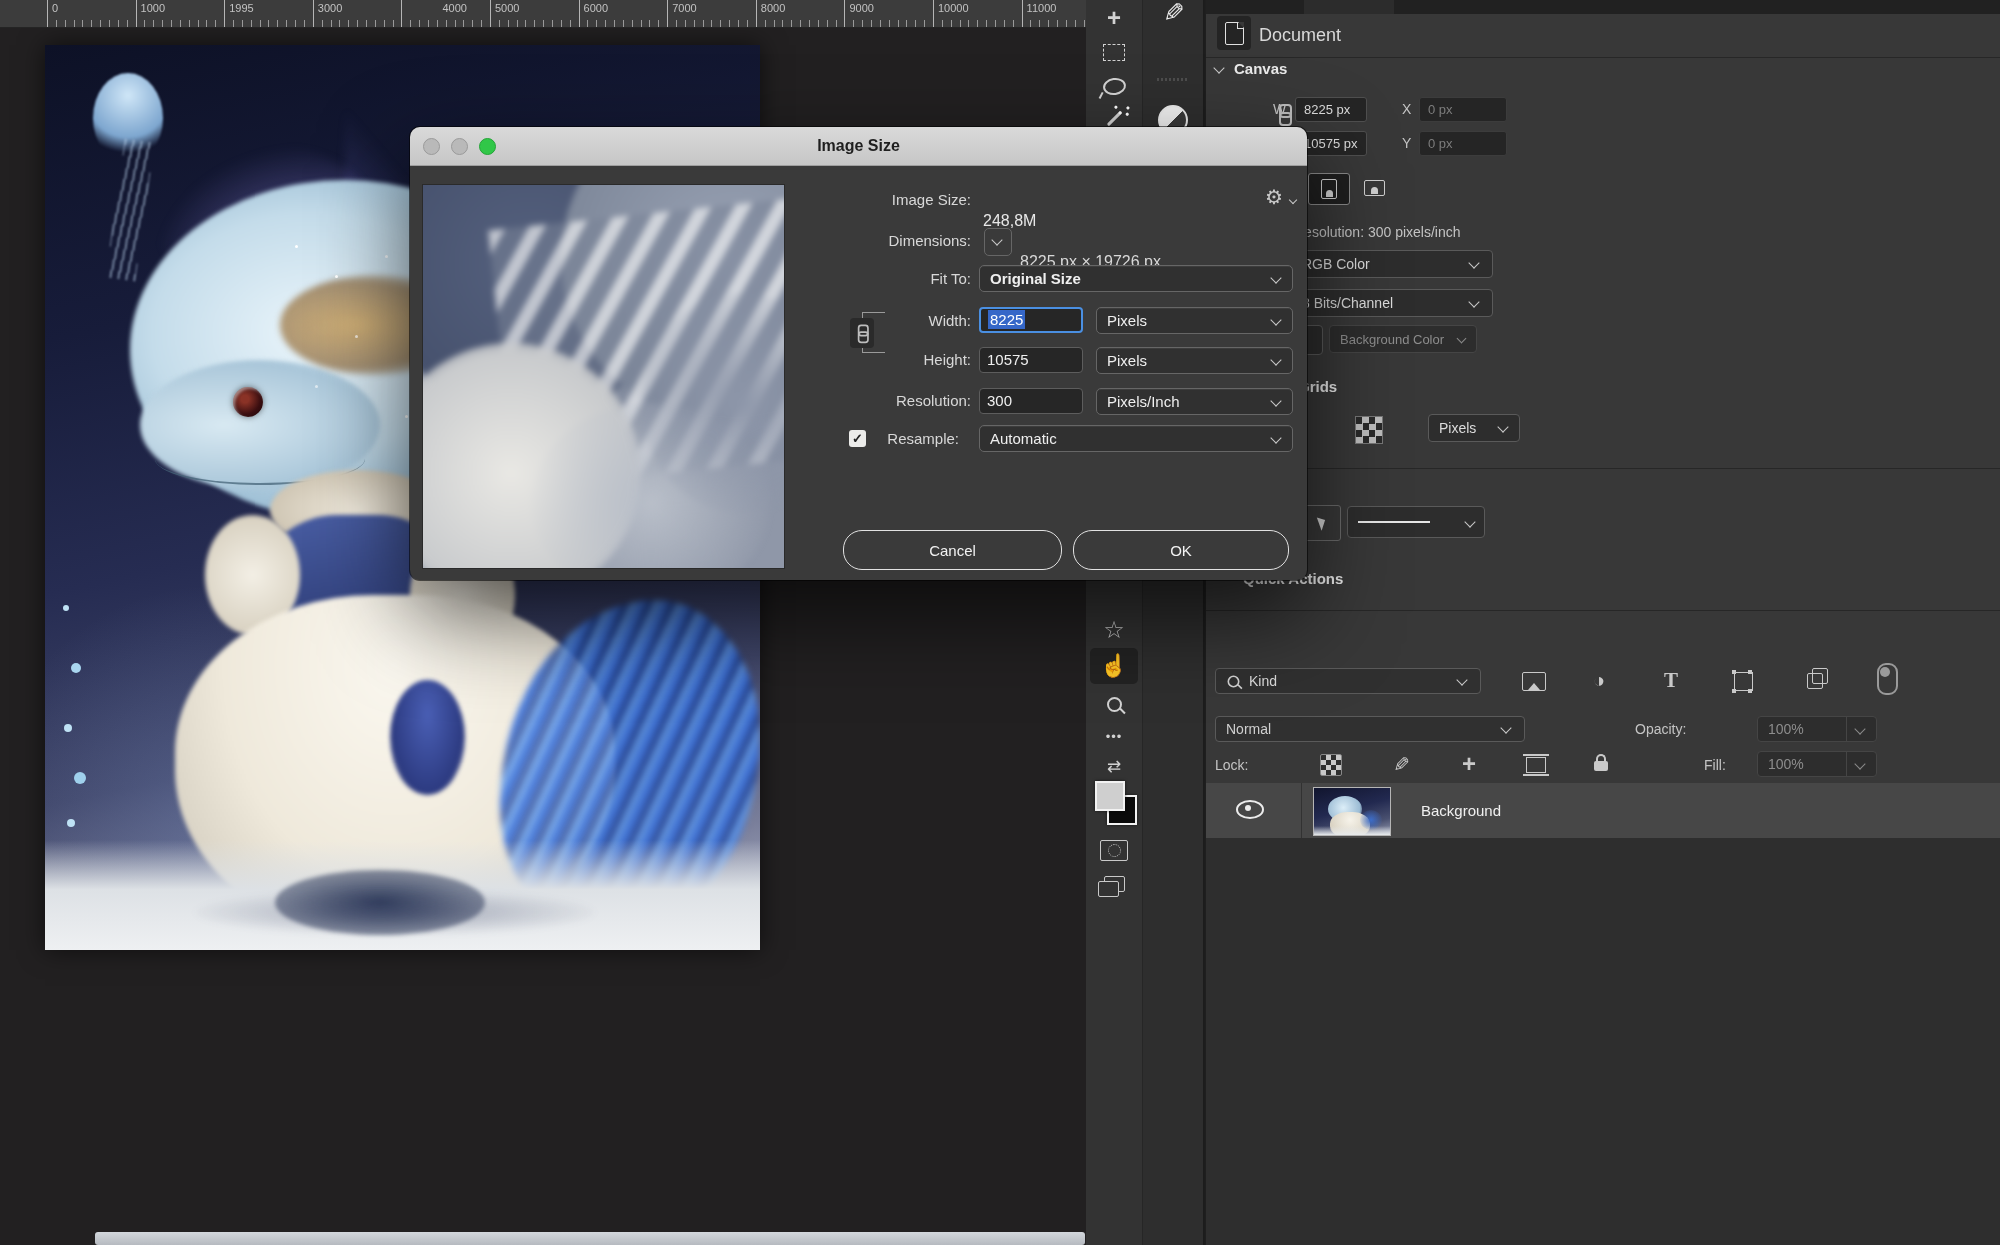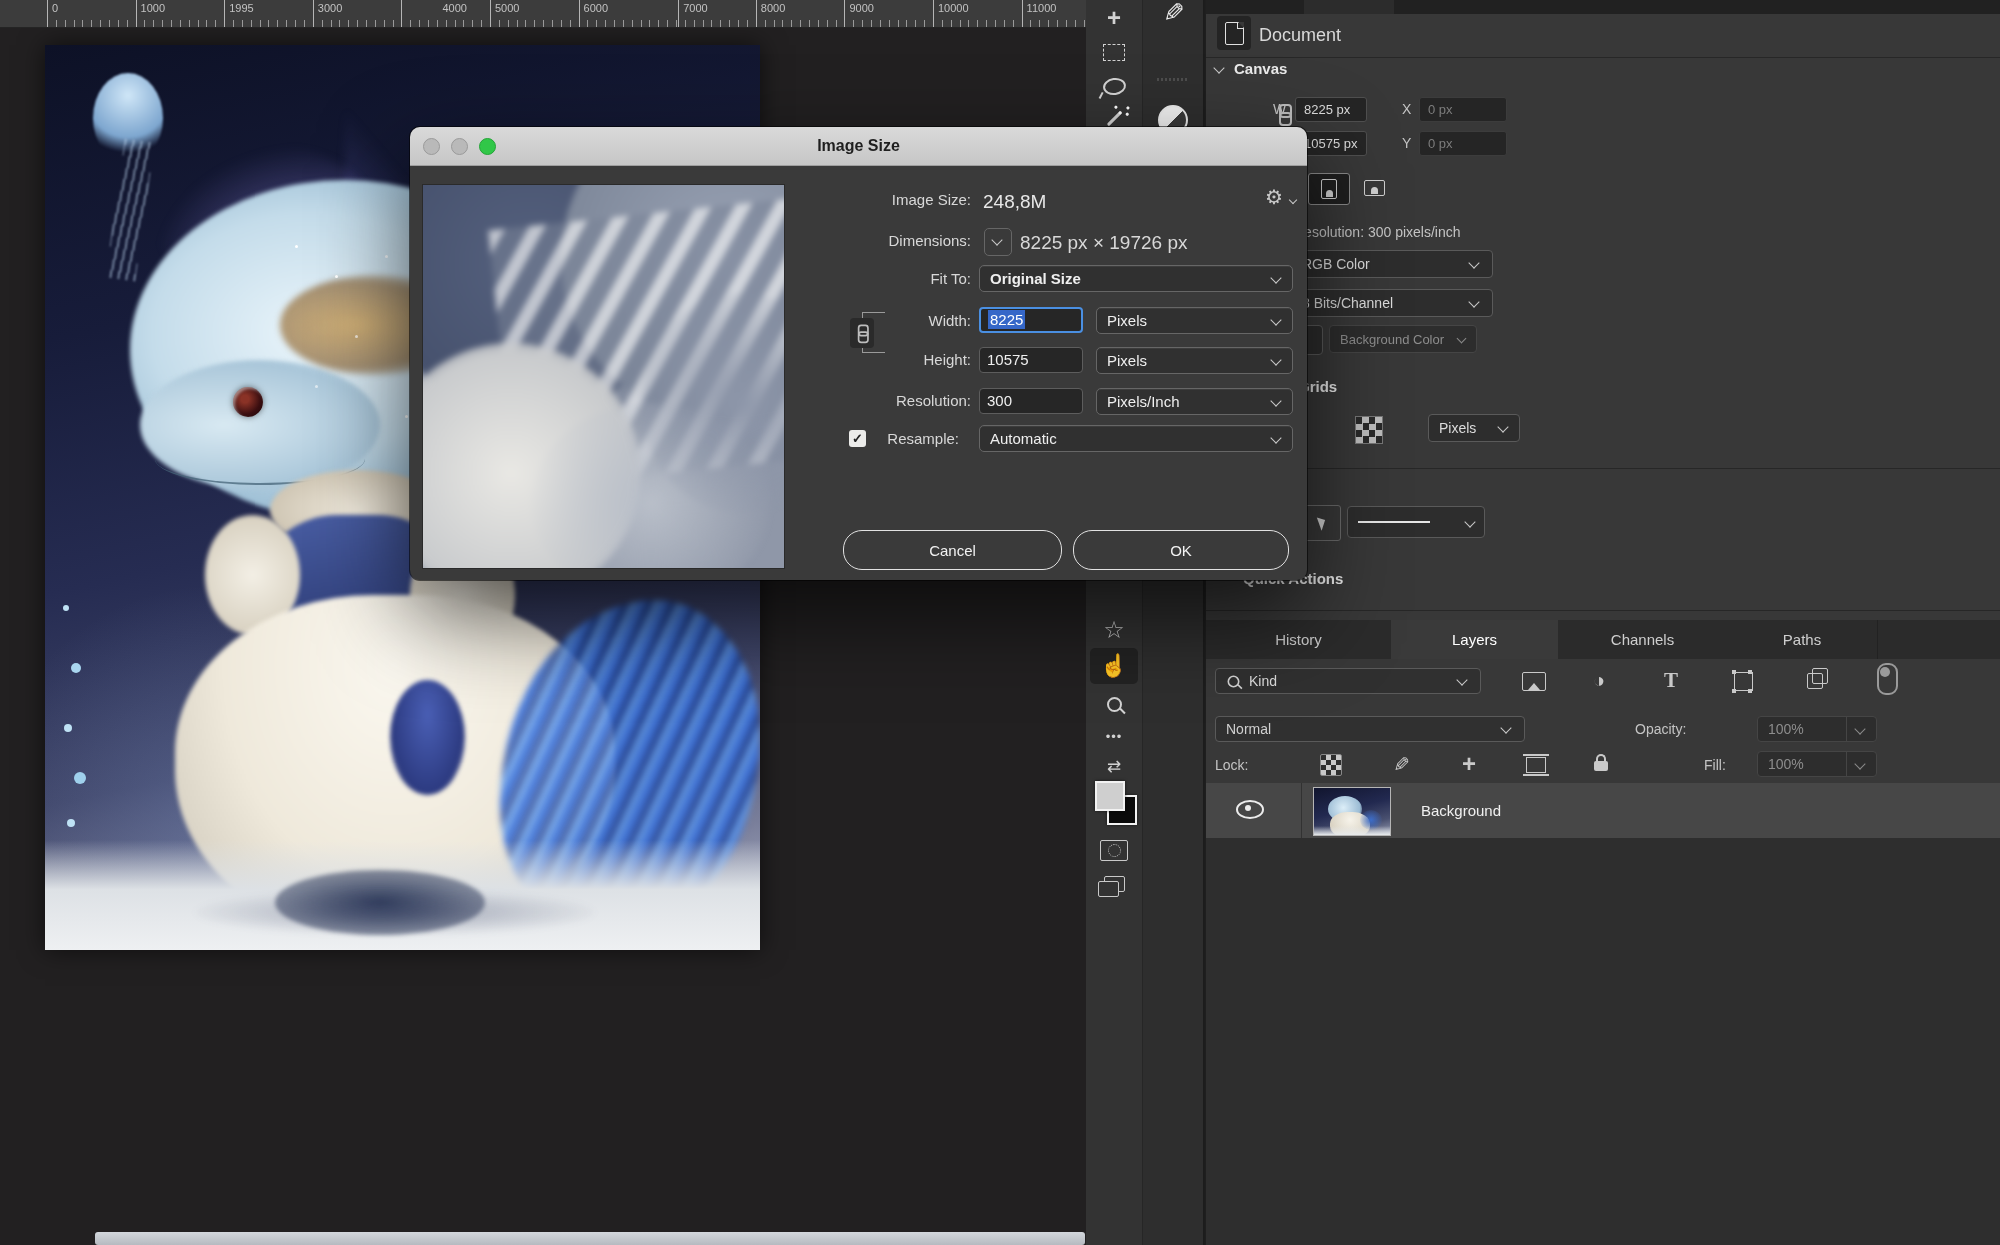--- a/index.html
+++ b/index.html
@@ -88,21 +88,21 @@
   .chainlink::before{top:0;} .chainlink::after{top:8px;}
   
   #dialog{left:410px;top:127px;width:897px;height:453px;background:#3a3a3a;border-radius:10px;
     box-shadow:0 35px 90px rgba(0,0,0,.65),0 0 0 1px rgba(0,0,0,.55);z-index:50;}
   #dlg-titlebar{left:0;top:0;width:897px;height:38px;border-radius:10px 10px 0 0;
     background:linear-gradient(#d9d9d9,#c6c6c6);border-bottom:1px solid #9e9e9e;
     display:flex;align-items:center;justify-content:center;}
   #dlg-title{font-size:16px;font-weight:bold;color:#1f1f1f;}
   .light{position:absolute;top:11px;width:15px;height:15px;border-radius:50%;}
   .dlabel{position:absolute;font-size:15px;color:#d8d8d8;text-align:right;width:171px;}
-  .dvalue{position:absolute;font-size:19px;color:#e8e8e8;}
+  .dvalue{position:absolute;font-size:16px;color:#e8e8e8;margin-top:21px;}
   .dfield{position:absolute;background:#262626;border:1px solid #5d5d5d;border-radius:4px;height:26px;
     box-sizing:border-box;font-size:15px;color:#efefef;line-height:24px;padding-left:7px;}
   .ddrop{position:absolute;background:#303030;border:1px solid #666;border-radius:5px;height:27px;
     box-sizing:border-box;font-size:15px;color:#efefef;display:flex;align-items:center;padding-left:10px;
     box-shadow:inset 0 1px 0 rgba(255,255,255,.06);}
   .pillbtn{position:absolute;height:38px;border:1.5px solid #e2e2e2;border-radius:19px;background:transparent;
     color:#f2f2f2;font-size:15px;font-family:"Liberation Sans",sans-serif;display:flex;align-items:center;justify-content:center;}
   #dlg-preview{left:12px;top:57px;width:361px;height:383px;background:#8f97a8;overflow:hidden;border:1px solid #2a2a2a;}
   #dlg-preview .wrap{position:absolute;left:-12px;top:-12px;width:390px;height:410px;filter:blur(3px);}
   .cb{position:absolute;width:17px;height:17px;background:#ececea;border-radius:3px;
@@ -150,21 +150,21 @@
 
   <div class="abs" id="ruler">
     <div class="ticks"></div>
   <span class="ruler-label" style="left: 47px;">0</span>
       <span class="ruler-label" style="left: 135.6px;">1000</span>
       <span class="ruler-label" style="left: 224.2px;">1995</span>
       <span class="ruler-label" style="left: 312.8px;">3000</span>
       <span class="ruler-label" style="left: 401.4px; padding-left: 40px;">4000</span>
       <span class="ruler-label" style="left: 490px;">5000</span>
       <span class="ruler-label" style="left: 578.6px;">6000</span>
-      <span class="ruler-label" style="left: 667.2px; margin-left: 11px;">7000</span>
+      <span class="ruler-label" style="left: 667.2px;">7000</span>
       <span class="ruler-label" style="left: 755.8px;">8000</span>
       <span class="ruler-label" style="left: 844.4px;">9000</span>
       <span class="ruler-label" style="left: 933px;">10000</span>
       <span class="ruler-label" style="left: 1021.6px;">11000</span>
     </div>
 
   <div class="abs" id="toolbar">
     <div class="tool" style="top:0px;font-size:24px;font-weight:bold;">
         <span>+</span>
       </div>
@@ -282,26 +282,20 @@
       <span style="display:block;width:0;height:0;border-left:7px solid #d2d2d2;border-top:5px solid transparent;border-bottom:9px solid transparent;transform:rotate(-20deg);"></span>
     </div>
     <div class="pdrop" style="left:141px;top:506px;width:138px;height:32px;">
       <span style="display:block;width:72px;height:2px;background:#e6e6e6;"></span>
       <span class="chev" style="left:118px;top:11px;"></span>
     </div>
 
     <div class="abs pbold" style="left:37px;top:570px;">Quick Actions</div>
     <div class="sep" style="top:610px;"></div>
 
-    <div class="abs" style="left:0;top:620px;width:795px;height:39px;background:#2b2b2b;">
-      <div class="tab" style="left:0;width:185px;">History</div>
-      <div class="tab active" style="left:185px;width:167px;">Layers</div>
-      <div class="tab" style="left:352px;width:169px;">Channels</div>
-      <div class="tab" style="left:521px;width:150px;">Paths</div>
-    </div>
 
     <div class="pdrop" style="left:9px;top:668px;width:266px;height:26px;background:#303030;">
       <span class="mag" style="transform:scale(.8);margin-right:8px;"></span>
       <span>Kind</span>
       <span class="chev" style="left:242px;top:7px;"></span>
     </div>
     <div class="fbtn" style="left:310px;top:668px;width:36px;height:26px;">
         <span class="imgic">
           <i></i>
         </span>

